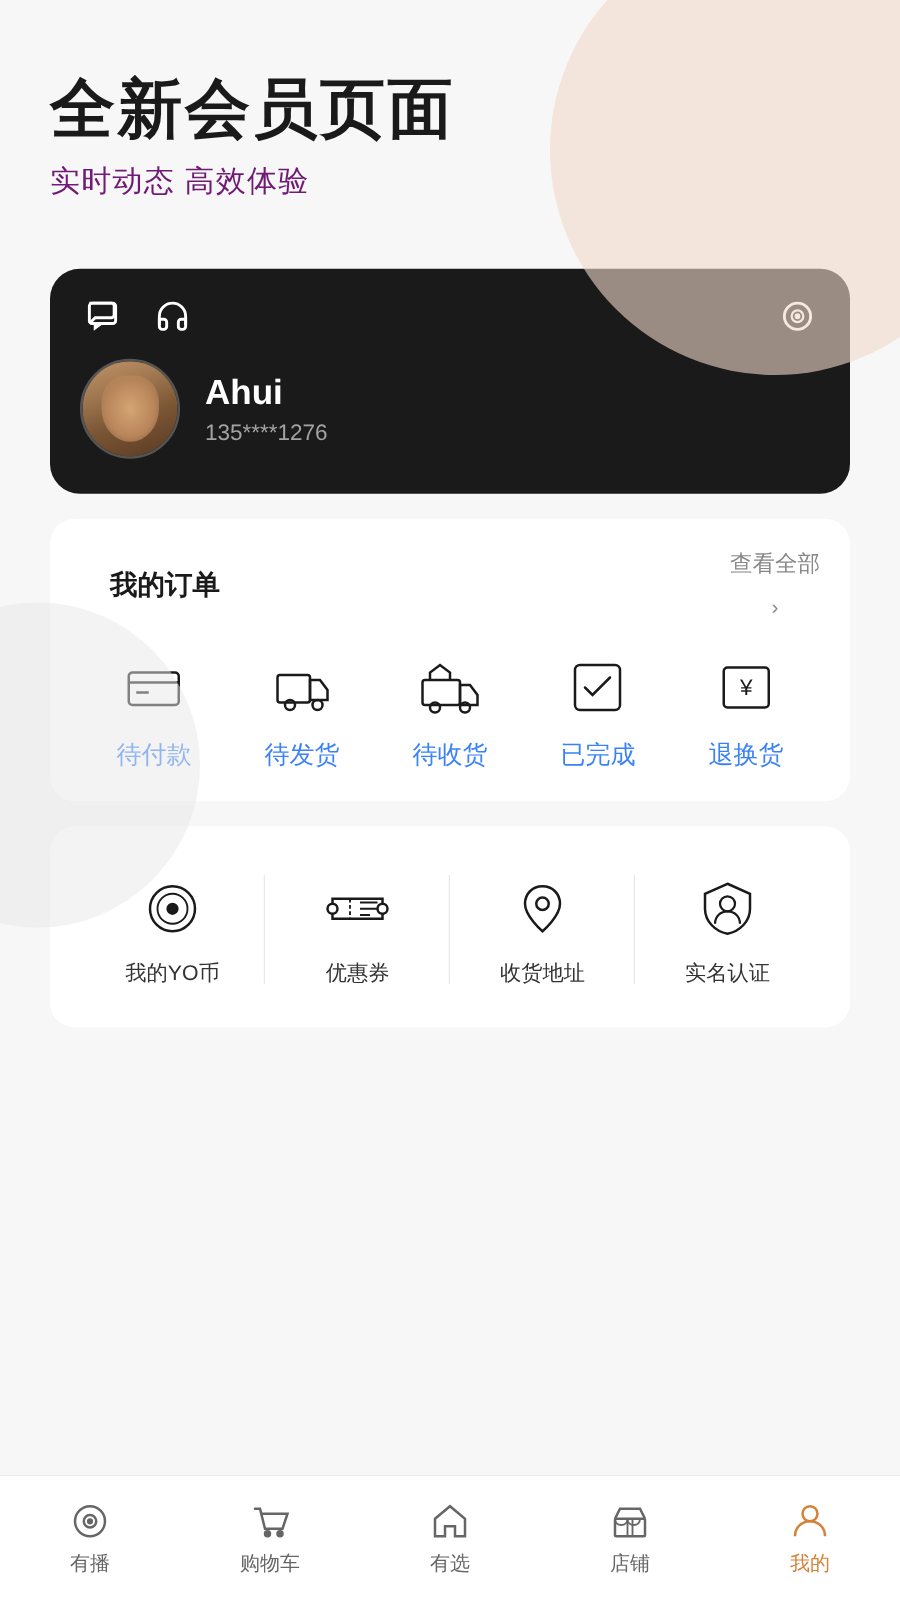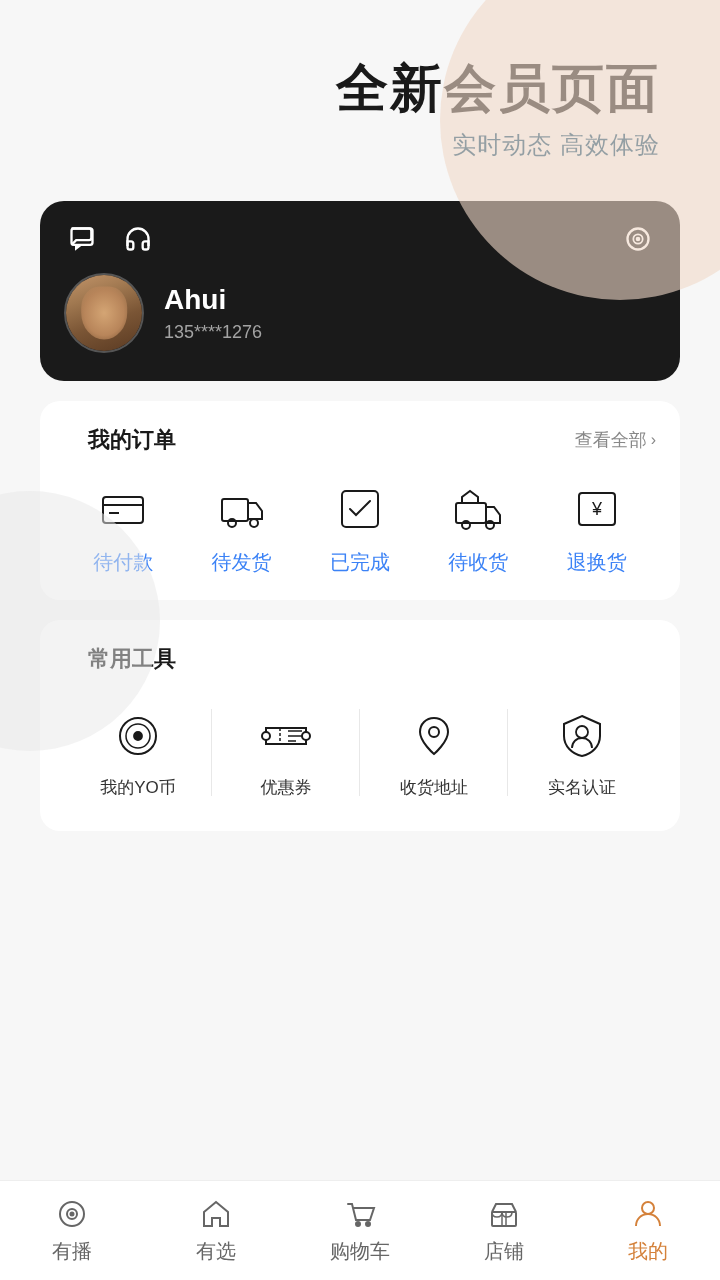--- a/index.html
+++ b/index.html
@@ -38,40 +38,40 @@
     }
 
     .page-container {
       position: relative;
       z-index: 1;
       padding-bottom: 100px;
     }
 
     
     .header-section {
-      text-align: right;
-      padding: 60px 60px 30px;
+      text-align: left;
+      padding: 60px 40px 30px;
     }
     .header-title {
       font-size: 52px;
       font-weight: 900;
       color: #1a1a1a;
       letter-spacing: 2px;
       line-height: 1.1;
     }
     .header-subtitle {
       font-size: 24px;
-      color: #0c4a6e;
+      color: #701a75;
       margin-top: 12px;
       letter-spacing: 1px;
     }
 
     
     .profile-card {
-      margin: 10px 40px 0;
+      margin: 24px 40px 0;
       background: #1a1a1a;
       border-radius: 24px;
       padding: 20px 24px 28px;
       color: white;
     }
     .profile-top-icons {
       display: flex;
       align-items: center;
       justify-content: space-between;
       margin-bottom: 16px;
@@ -154,22 +154,23 @@
       font-size: 22px;
       font-weight: 700;
       color: #1a1a1a;
       margin-left: 24px;
     }
     .view-all {
       font-size: 18px;
       color: #888;
       display: flex;
       align-items: center;
-      gap: 4px;
+      gap: 15px;
       cursor: pointer;
+      flex-direction: column;
     }
     .view-all-chevron {
       font-size: 16px;
       color: #888;
     }
     .order-icons {
       display: flex;
       justify-content: space-around;
     }
     .order-item {
@@ -283,21 +284,21 @@
       width: 32px;
       height: 32px;
       fill: none;
       stroke: #666;
       stroke-width: 2;
     }
     .nav-icon.active svg {
       stroke: #d4813a;
     }
     .nav-label {
-      font-size: 20px;
+      font-size: 16px;
       color: #666;
     }
     .nav-label.active {
       color: #d4813a;
     }
   </style>
 </head>
 <body>
 
 <div class="page-container">
@@ -375,57 +376,54 @@
             <circle cx="16" cy="40" r="4" stroke="#1a1a1a" stroke-width="2"></circle>
             <circle cx="38" cy="40" r="4" stroke="#1a1a1a" stroke-width="2"></circle>
           </svg>
         </div>
         <span class="order-label">待发货</span>
       </div>
 
       <div class="order-item">
         <div class="order-icon-wrap">
           <svg viewBox="0 0 52 52">
-            <rect x="8" y="8" width="36" height="36" rx="4" stroke="#1a1a1a" stroke-width="2"></rect>
-            <polyline points="16,26 22,32 36,18" stroke="#1a1a1a" stroke-width="2" stroke-linecap="round"></polyline>
-          </svg>
-        </div>
-        <span class="order-label">已完成</span>
-      </div>
-
-      <div class="order-item">
-        <div class="order-icon-wrap">
-          <svg viewBox="0 0 52 52">
             <rect x="4" y="20" width="30" height="20" rx="2" stroke="#1a1a1a" stroke-width="2"></rect>
             <path d="M34 24h8l6 8v8h-14z" stroke="#1a1a1a" stroke-width="2"></path>
             <circle cx="14" cy="42" r="4" stroke="#1a1a1a" stroke-width="2"></circle>
             <circle cx="38" cy="42" r="4" stroke="#1a1a1a" stroke-width="2"></circle>
             <path d="M10 20v-6l8-6 8 6v6" stroke="#1a1a1a" stroke-width="2"></path>
           </svg>
         </div>
         <span class="order-label">待收货</span>
       </div>
 
       <div class="order-item">
         <div class="order-icon-wrap">
           <svg viewBox="0 0 52 52">
+            <rect x="8" y="8" width="36" height="36" rx="4" stroke="#1a1a1a" stroke-width="2"></rect>
+            <polyline points="16,26 22,32 36,18" stroke="#1a1a1a" stroke-width="2" stroke-linecap="round"></polyline>
+          </svg>
+        </div>
+        <span class="order-label">已完成</span>
+      </div>
+
+      <div class="order-item">
+        <div class="order-icon-wrap">
+          <svg viewBox="0 0 52 52">
             <rect x="8" y="10" width="36" height="32" rx="3" stroke="#1a1a1a" stroke-width="2"></rect>
             <text x="26" y="32" text-anchor="middle" font-size="18" stroke="none" fill="#1a1a1a" font-family="sans-serif">¥</text>
           </svg>
         </div>
         <span class="order-label">退换货</span>
       </div>
 
     </div>
   </div>
 
   <div class="tools-card">
-    <div class="card-header">
-      <div class="card-title">常用工具</div>
-    </div>
     <div class="tools-icons">
 
       <div class="tool-item">
         <div class="tool-icon-wrap">
           <svg viewBox="0 0 52 52">
             <circle cx="26" cy="26" r="18" stroke="#1a1a1a" stroke-width="2"></circle>
             <circle cx="26" cy="26" r="12" stroke="#1a1a1a" stroke-width="1.5"></circle>
             <circle cx="26" cy="26" r="4" fill="#1a1a1a"></circle>
           </svg>
         </div>
@@ -482,35 +480,35 @@
         <circle cx="16" cy="16" r="5" stroke="#666" stroke-width="2"></circle>
         <circle cx="16" cy="16" r="1.5" fill="#666"></circle>
       </svg>
     </div>
     <span class="nav-label">有播</span>
   </div>
 
   <div class="nav-item">
     <div class="nav-icon">
       <svg viewBox="0 0 32 32">
-        <path d="M4 14L16 4l12 10v14H20v-8h-8v8H4z" stroke="#666" stroke-width="2" fill="none"></path>
-      </svg>
-    </div>
-    <span class="nav-label">有选</span>
-  </div>
-
-  <div class="nav-item">
-    <div class="nav-icon">
-      <svg viewBox="0 0 32 32">
         <path d="M4 6h4l4 16h14l4-12H10" stroke="#666" stroke-width="2" fill="none" stroke-linecap="round"></path>
         <circle cx="14" cy="26" r="2" fill="#666"></circle>
         <circle cx="24" cy="26" r="2" fill="#666"></circle>
       </svg>
     </div>
     <span class="nav-label">购物车</span>
+  </div>
+
+  <div class="nav-item">
+    <div class="nav-icon">
+      <svg viewBox="0 0 32 32">
+        <path d="M4 14L16 4l12 10v14H20v-8h-8v8H4z" stroke="#666" stroke-width="2" fill="none"></path>
+      </svg>
+    </div>
+    <span class="nav-label">有选</span>
   </div>
 
   <div class="nav-item">
     <div class="nav-icon">
       <svg viewBox="0 0 32 32">
         <rect x="4" y="14" width="24" height="14" rx="1" stroke="#666" stroke-width="2"></rect>
         <path d="M4 14l4-8h16l4 8" stroke="#666" stroke-width="2"></path>
         <path d="M4 14c0 3 2 5 5 5s5-2 5-5c0 3 2 5 5 5s5-2 5-5" stroke="#666" stroke-width="1.5"></path>
         <line x1="14" y1="14" x2="14" y2="28" stroke="#666" stroke-width="1.5"></line>
         <line x1="18" y1="14" x2="18" y2="28" stroke="#666" stroke-width="1.5"></line>

